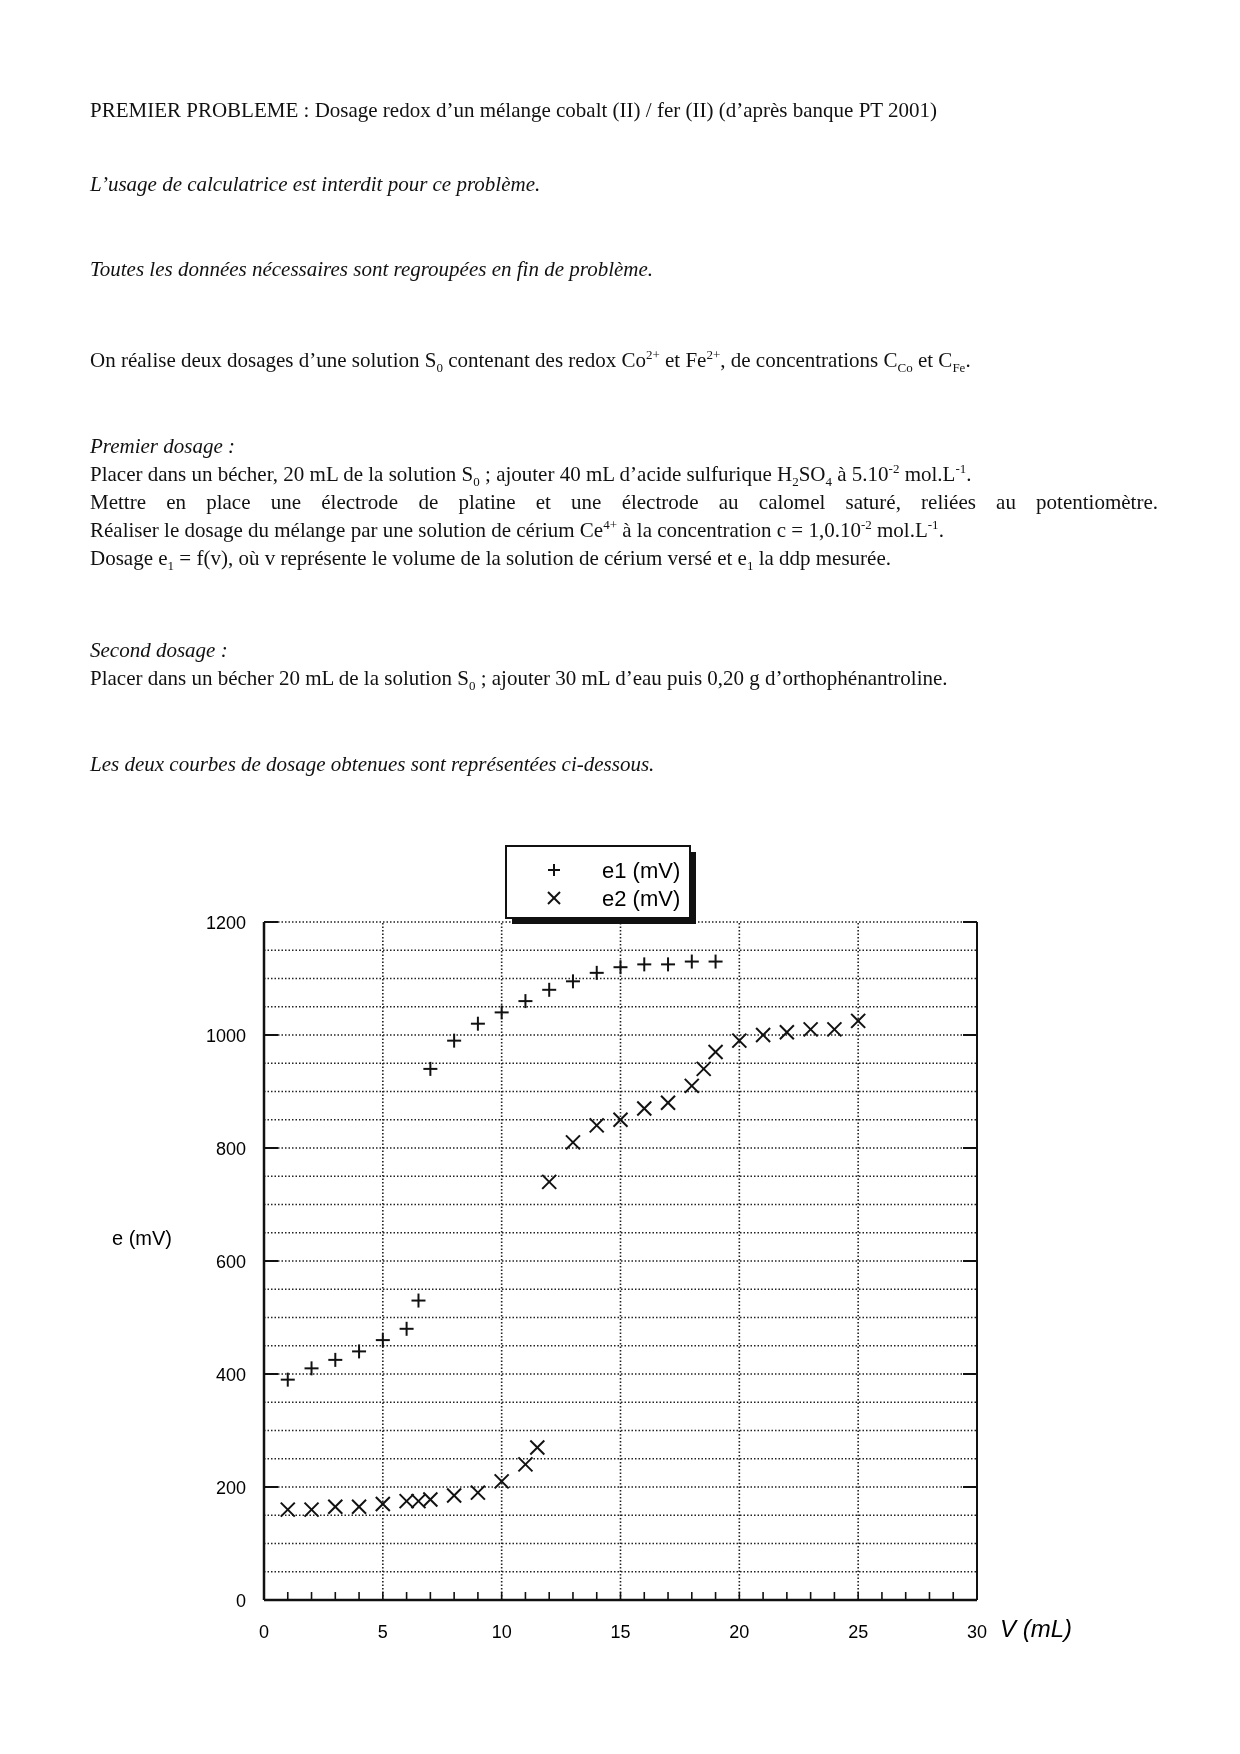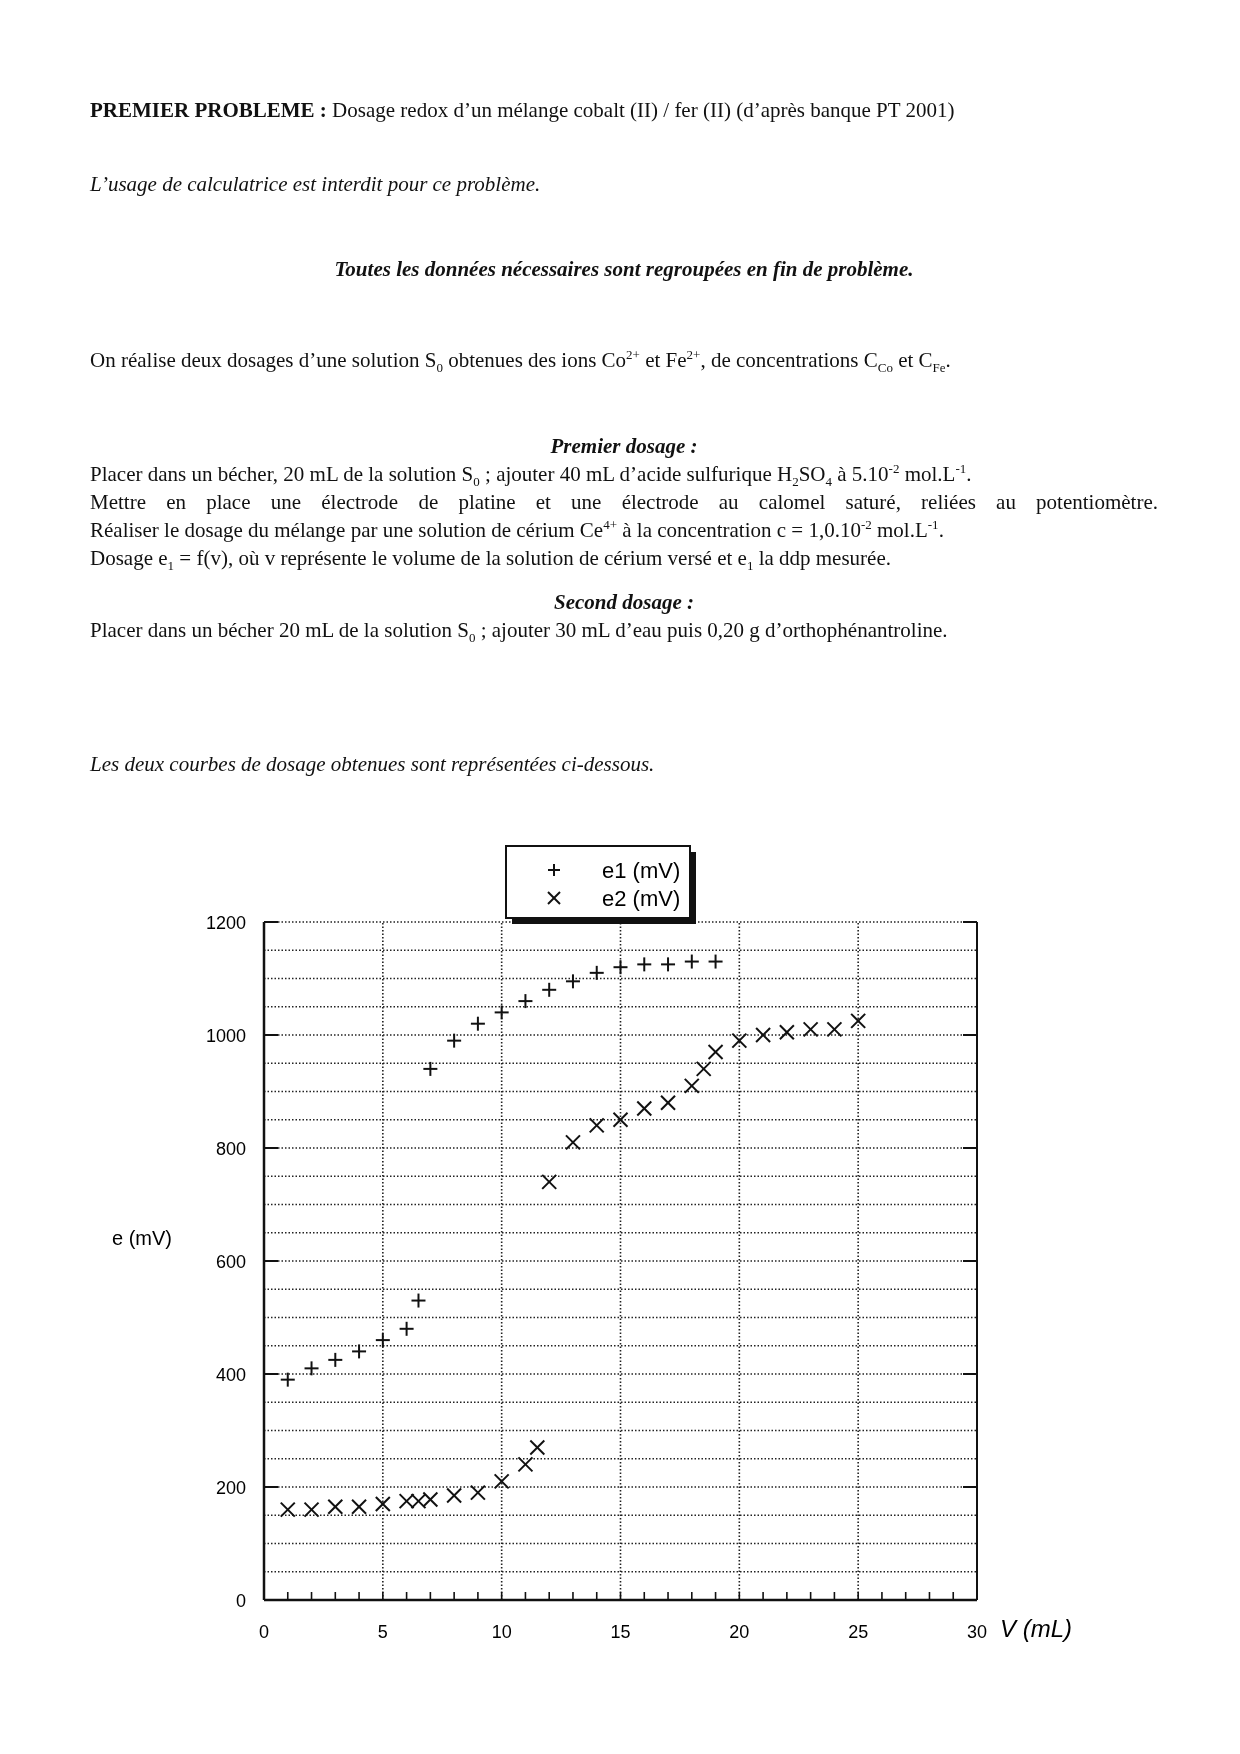--- a/index.html
+++ b/index.html
@@ -1,47 +1,47 @@
 <!DOCTYPE html>
 <html><head>
 <meta charset="utf-8">
 <style>
   html, body { margin: 0; padding: 0; background: #ffffff; }
   body { width: 1240px; height: 1754px; position: relative; overflow: hidden;
          font-family: "Liberation Serif", "DejaVu Serif", serif; color: #111; }
   .p { position: absolute; left: 90px; width: 1068px; font-size: 21px; line-height: 28px; margin: 0; }
   .just { text-align: justify; text-align-last: left; }
-  .b { font-weight: bold; text-align: center; }
+  .b { font-weight: normal; }
   .i { font-style: italic; }
   sub, sup { font-size: 13px; line-height: 0; }
   #chart { position: absolute; left: 0; top: 0; width: 1240px; height: 1754px; pointer-events: none; }
   #chart text { font-family: "Liberation Sans", "DejaVu Sans", sans-serif; }
 </style>
 </head>
 <body>
 
 <p class="p" style="top:96px;"><span class="b">PREMIER PROBLEME :</span><span> Dosage redox d’un mélange cobalt (II) / fer (II) (d’après banque PT 2001)</span></p>
 
 <p class="p i" style="top:170px;">L’usage de calculatrice est interdit pour ce problème.</p>
 
 <p class="p i b" style="top:255px;">Toutes les données nécessaires sont regroupées en fin de problème.</p>
 
 <div class="p" style="top:346px;">
-  <div><span>On réalise deux dosages d’une solution S</span><sub>0</sub><span> obtenues des ions Co</span><sup>2+</sup><span>  et Fe</span><sup>2+</sup><span>, de concentrations C</span><sub>Co</sub><span> et C</span><sub>Fe</sub><span>.</span></div>
+  <div><span>On réalise deux dosages d’une solution S</span><sub>0</sub><span> contenant des redox Co</span><sup>2+</sup><span>  et Fe</span><sup>2+</sup><span>, de concentrations C</span><sub>Co</sub><span> et C</span><sub>Fe</sub><span>.</span></div>
 </div>
 
 <div class="p" style="top:432px;">
   <div class="i b">Premier dosage :</div>
   <div class="just"><span>Placer dans un bécher, 20 mL de la solution S</span><sub>0</sub><span> ; ajouter 40 mL d’acide sulfurique H</span><sub>2</sub><span>SO</span><sub>4</sub><span> à 5.10</span><sup>-2</sup><span> mol.L</span><sup>-1</sup><span>.</span></div>
   <div class="just" style="text-align-last: justify;">Mettre en place une électrode de platine et une électrode au calomel saturé, reliées au potentiomètre.</div>
   <div class="just"><span>Réaliser le dosage du mélange par une solution de cérium Ce</span><sup>4+</sup><span> à la concentration c = 1,0.10</span><sup>-2</sup><span> mol.L</span><sup>-1</sup><span>.</span></div>
   <div><span>Dosage e</span><sub>1</sub><span> = f(v), où v représente le volume de la solution de cérium versé et e</span><sub>1</sub><span> la ddp mesurée.</span></div>
 </div>
 
-<div class="p" style="top:588px;">
+<div class="p" style="top:636px;">
   <div class="i b">Second dosage :</div>
   <div><span>Placer dans un bécher 20 mL de la solution S</span><sub>0</sub><span> ; ajouter 30 mL d’eau puis 0,20 g d’orthophénantroline.</span></div>
 </div>
 
 <p class="p" style="top:750px;font-style:italic;">Les deux courbes de dosage obtenues sont représentées ci-dessous.</p>
 
 <svg id="chart" viewBox="0 0 1240 1754">
   <g id="grid">
       <line x1="264" x2="977" y1="1571.75" y2="1571.75" stroke="#222" stroke-width="1.6" stroke-dasharray="1.5 2"></line>
       <line x1="264" x2="977" y1="1543.5" y2="1543.5" stroke="#222" stroke-width="1.6" stroke-dasharray="1.5 2"></line>

